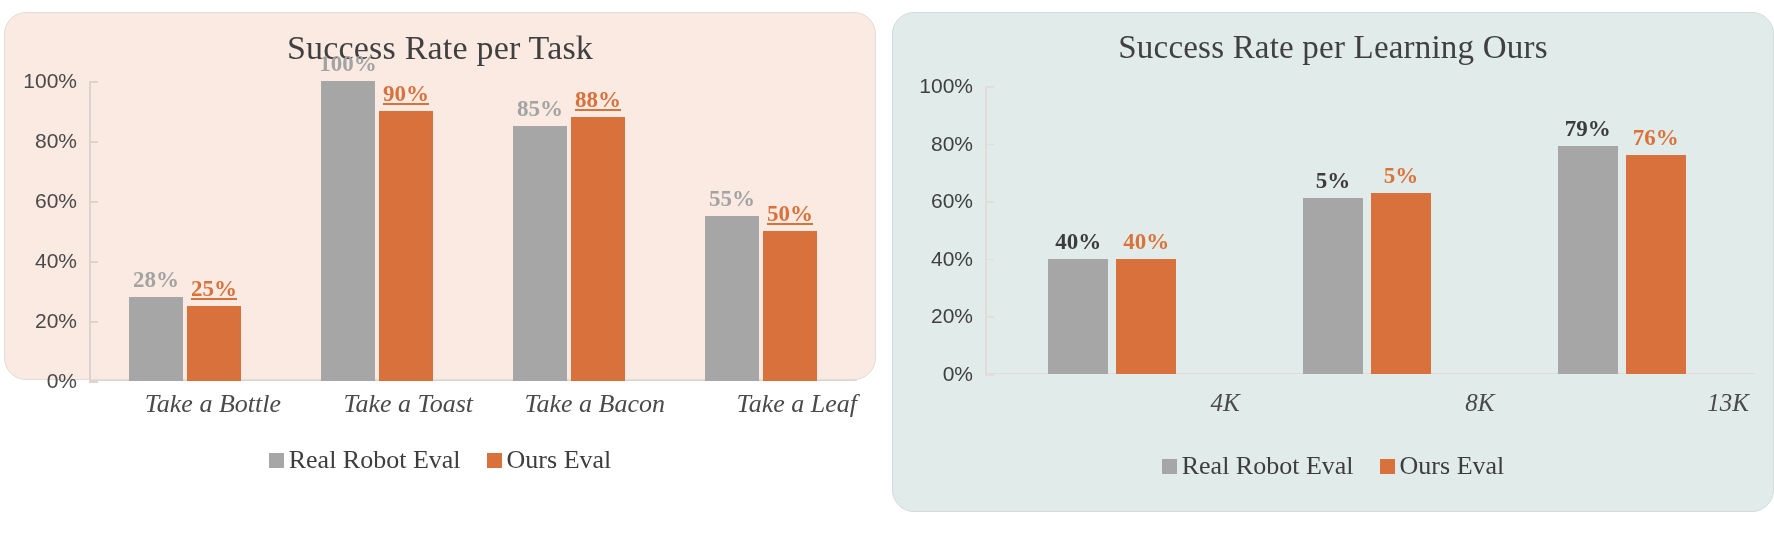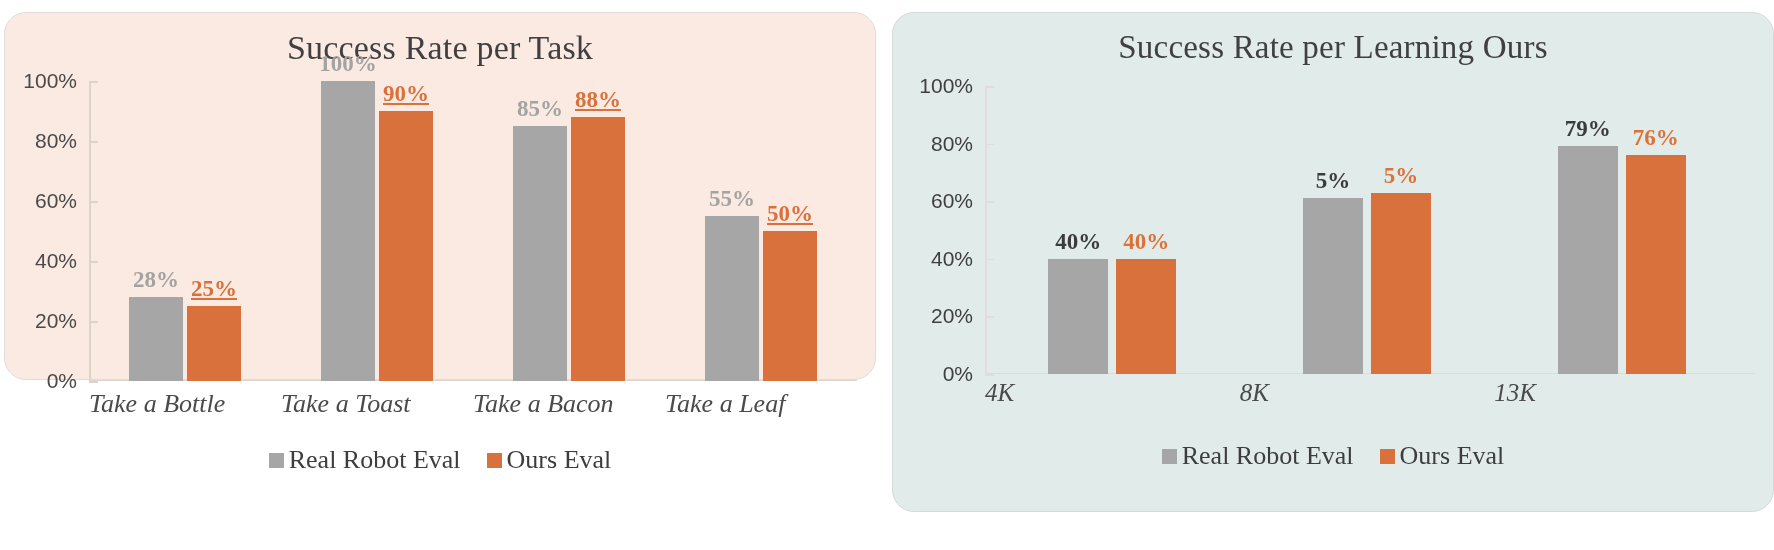--- a/index.html
+++ b/index.html
@@ -63,23 +63,23 @@
     white-space:nowrap;line-height:1;
   }
   .panel.left  .dlabel.s0{color:#a3a3a3;}
   .panel.left  .dlabel.s1{color:#d9713c;text-decoration:underline;}
   .panel.right .dlabel.s0{color:#3b3b3b;}
   .panel.right .dlabel.s1{color:#da7339;}
 
   
   .xrow{position:relative;display:flex;}
   .panel.left  .xrow{margin:8px 18px 0 84px;}
-  .panel.right .xrow{margin:5px 24px 0 92px;}
+  .panel.right .xrow{margin:15px 24px 0 92px;}
   .xlab{
-    flex:1;text-align:left;font-family:"Liberation Serif",serif;
+    flex:1;text-align:right;font-family:"Liberation Serif",serif;
     font-style:italic;font-size:26px;color:#4a4a4a;white-space:nowrap;
   }
   .panel.right .xlab{font-size:25px;}
 
   
   .legend{display:flex;justify-content:center;align-items:center;gap:26px;}
   .panel.left  .legend{margin-top:26px;}
   .panel.right .legend{margin-top:34px;}
   .legend-item{display:flex;align-items:center;gap:5px;}
   .legend-swatch{width:15px;height:15px;display:inline-block;}

